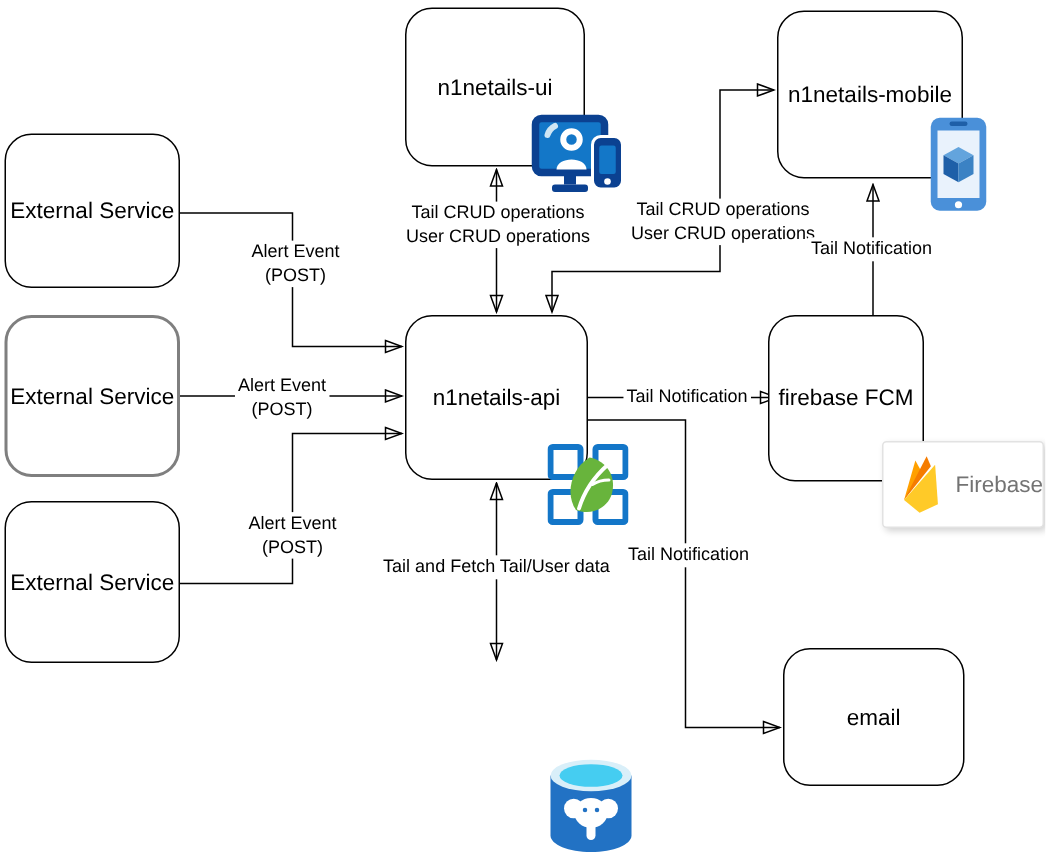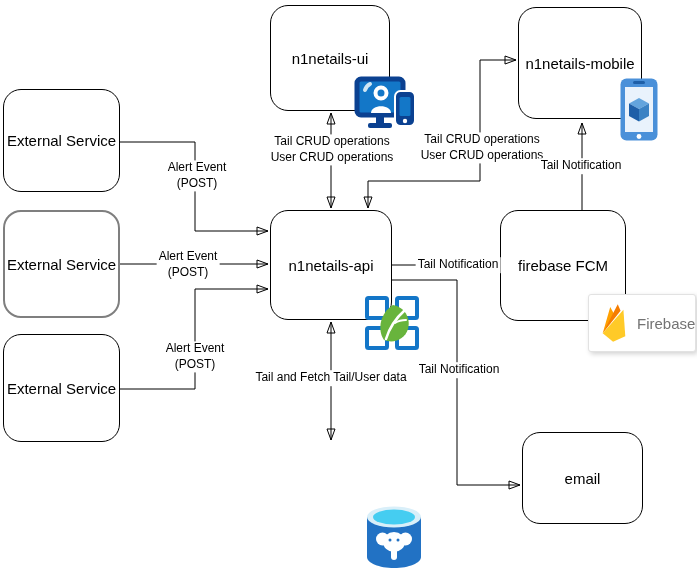--- a/index.html
+++ b/index.html
@@ -62,21 +62,21 @@
   </div>
   <div class="node" style="left:270px;top:5px;width:120px;height:106px;">
     <span>n1netails-ui</span>
   </div>
   <div class="node" style="left:518px;top:7px;width:124px;height:112px;">
     <span>n1netails-mobile</span>
   </div>
   <div class="node" style="left:270px;top:210px;width:122px;height:110px;text-align:center;">
     <span>n1netails-api</span>
   </div>
-  <div class="node" style="left:500px;top:210px;width:126px;height:111px;">
+  <div class="node" style="left:512px;top:210px;width:104px;height:111px;">
     <span>firebase FCM</span>
   </div>
   <div class="node" style="left:522px;top:432px;width:121px;height:92px;">
     <span>email</span>
   </div>
 
   <div class="edge-label" style="left:197px;top:176px;">Alert Event
 (POST)</div>
   <div class="edge-label" style="left:188px;top:265px;">Alert Event
 (POST)</div>

